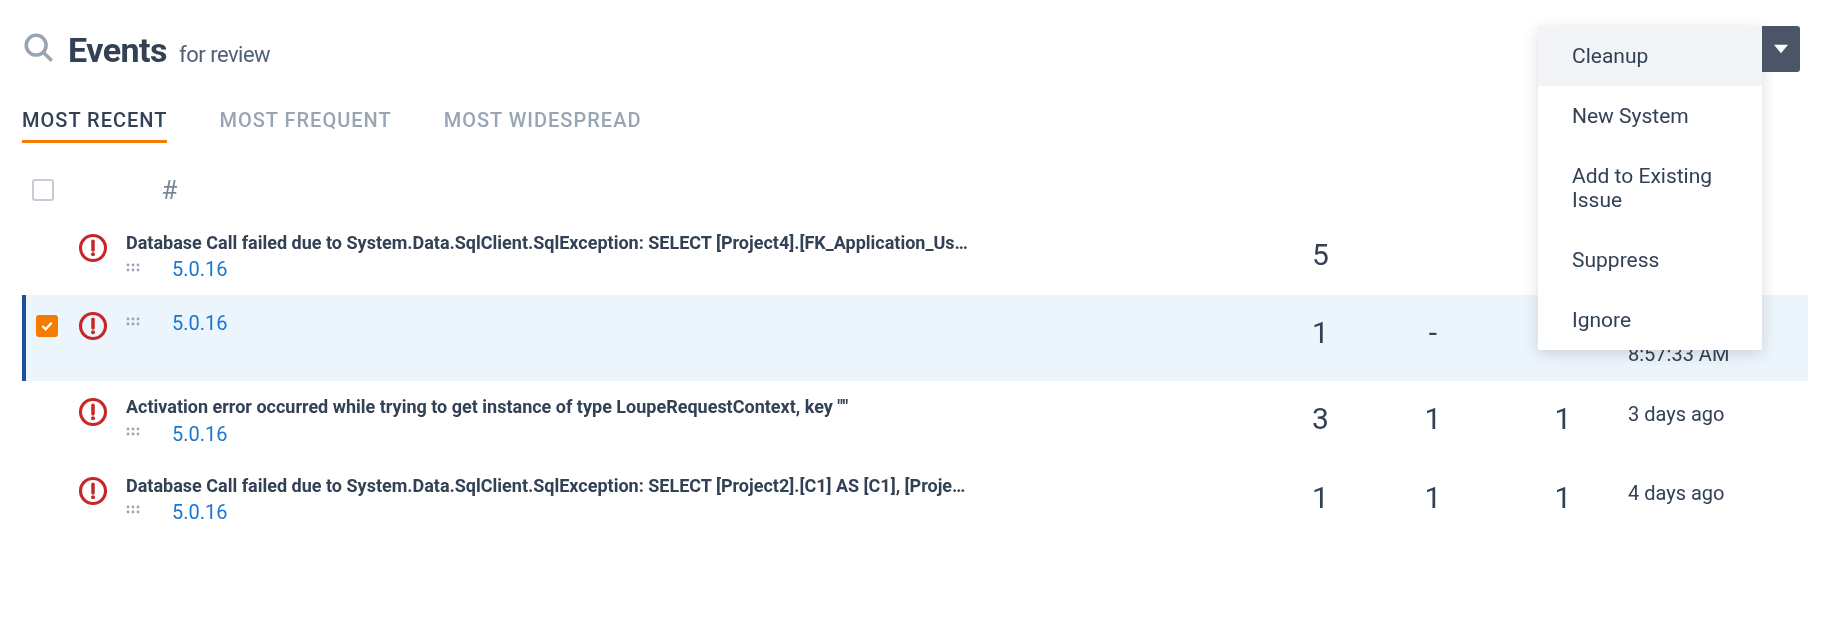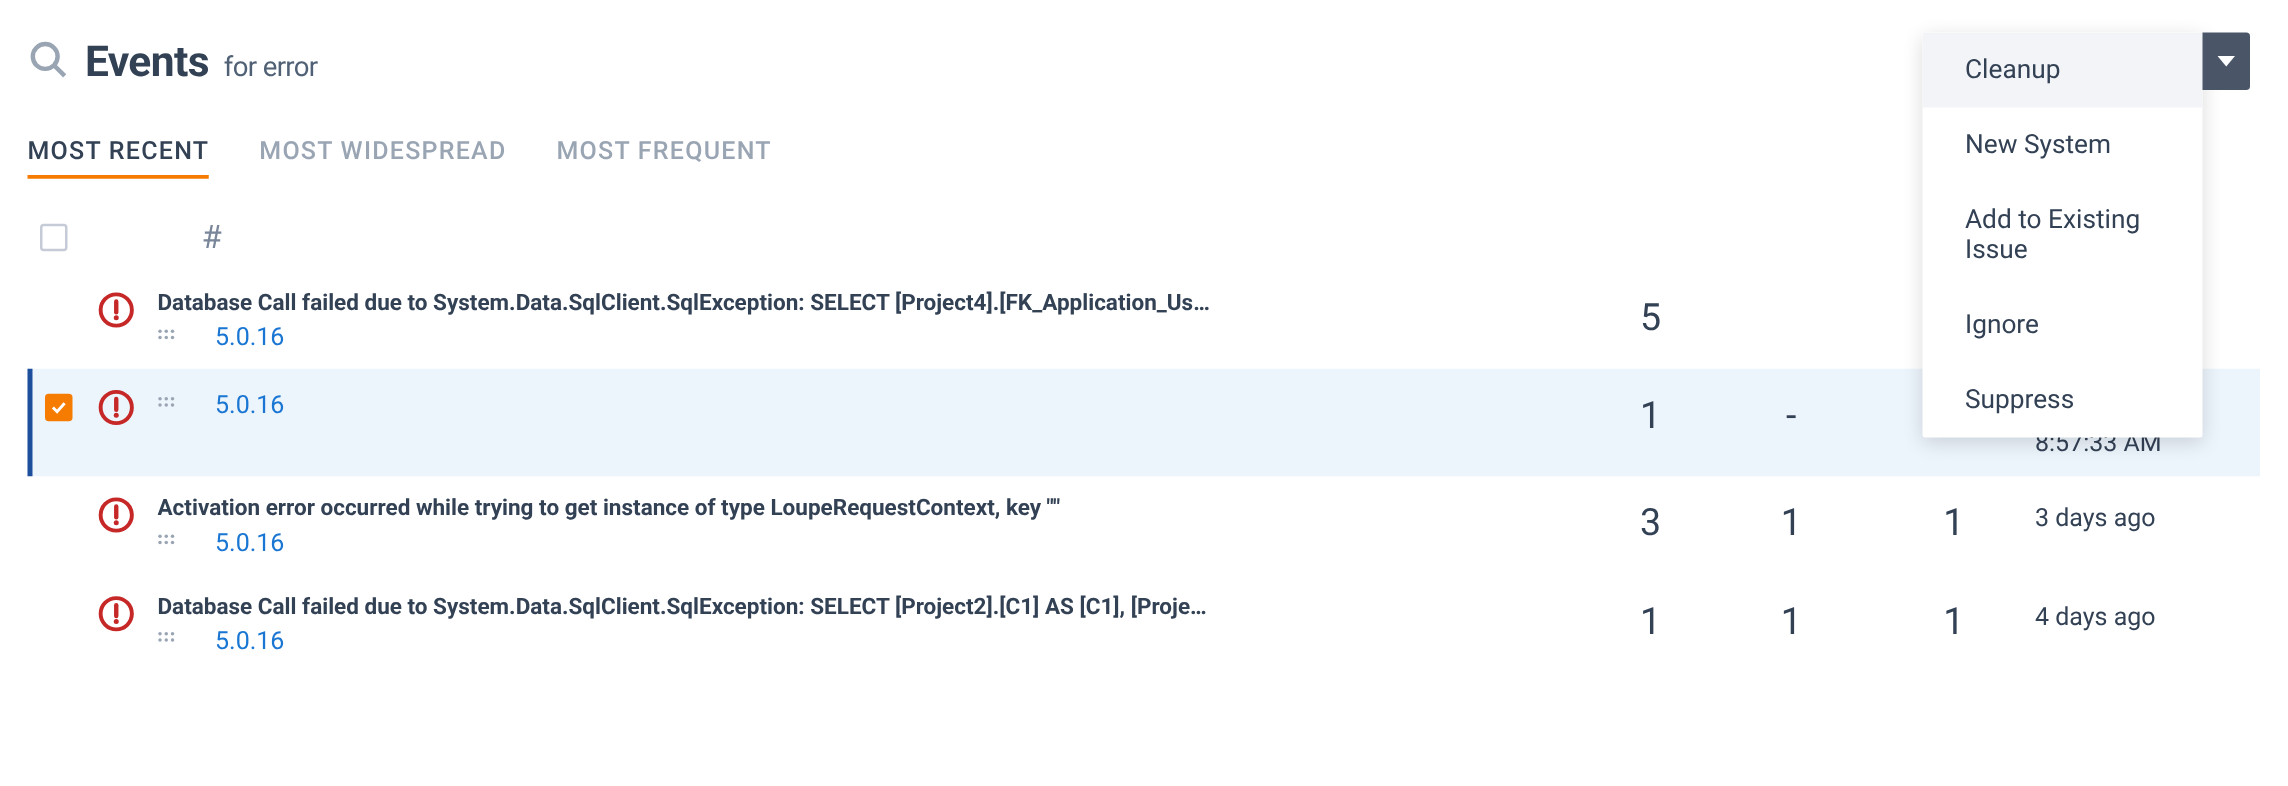--- a/index.html
+++ b/index.html
@@ -14,21 +14,21 @@
   }
   .container { padding: 30px 22px 10px 22px; position: relative; }
 
   
   .page-header { display: flex; align-items: center; gap: 12px; margin-bottom: 32px; }
   .page-header svg { width: 34px; height: 34px; }
   .page-title { font-size: 34px; font-weight: 700; color: #334155; margin: 0; letter-spacing: -0.5px; }
   .page-subtitle { font-size: 22px; font-weight: 400; color: #506176; margin-left: 4px; }
 
   
-  .tabs { display: flex; gap: 40px; border-bottom: 0; margin-bottom: 20px; }
+  .tabs { display: flex; gap: 52px; border-bottom: 0; margin-bottom: 20px; }
   .tab {
     font-size: 20px;
     letter-spacing: 1px;
     font-weight: 500;
     color: #9AA5B4;
     padding: 6px 0 8px 0;
     cursor: pointer;
     border-bottom: 3px solid transparent;
   }
   .tab.active { color: #334155; border-bottom: 3px solid #F57C00; }
@@ -104,28 +104,28 @@
 
   <div class="page-header">
     <span>
       <svg viewBox="0 0 24 24" fill="none" stroke="#9AA5B4" stroke-width="2.5">
         <circle cx="10" cy="10" r="7"></circle>
         <line x1="21" y1="21" x2="15.5" y2="15.5"></line>
       </svg>
     </span>
     <h1 class="page-title">
       <span>Events</span>
-      <span class="page-subtitle">for error</span>
+      <span class="page-subtitle">for review</span>
     </h1>
   </div>
 
   <div class="tabs">
     <div class="tab active">MOST RECENT</div>
+    <div class="tab">MOST FREQUENT</div>
     <div class="tab">MOST WIDESPREAD</div>
-    <div class="tab">MOST FREQUENT</div>
   </div>
 
   <div class="table-header">
     <div class="th-check">
       <span class="chk">
         
       </span>
     </div>
     <div class="th-hash">#</div>
     <div class="th-cols"></div>
@@ -279,22 +279,22 @@
     <div class="row-num2">1</div>
     <div class="row-num3">1</div>
     <div class="row-time">4 days ago</div>
   </div>
 
   <div class="dropdown-wrap">
     <div class="dropdown">
       <div class="dropdown-item highlight">Cleanup</div>
       <div class="dropdown-item">New System</div>
       <div class="dropdown-item">Add to Existing Issue</div>
+      <div class="dropdown-item">Suppress</div>
       <div class="dropdown-item">Ignore</div>
-      <div class="dropdown-item">Suppress</div>
     </div>
     <div class="dd-btn">
       <span>
         <svg viewBox="0 0 10 6">
             <path d="M0 0 L10 0 L5 6 Z" fill="#fff"></path>
           </svg>
       </span>
     </div>
   </div>
 

